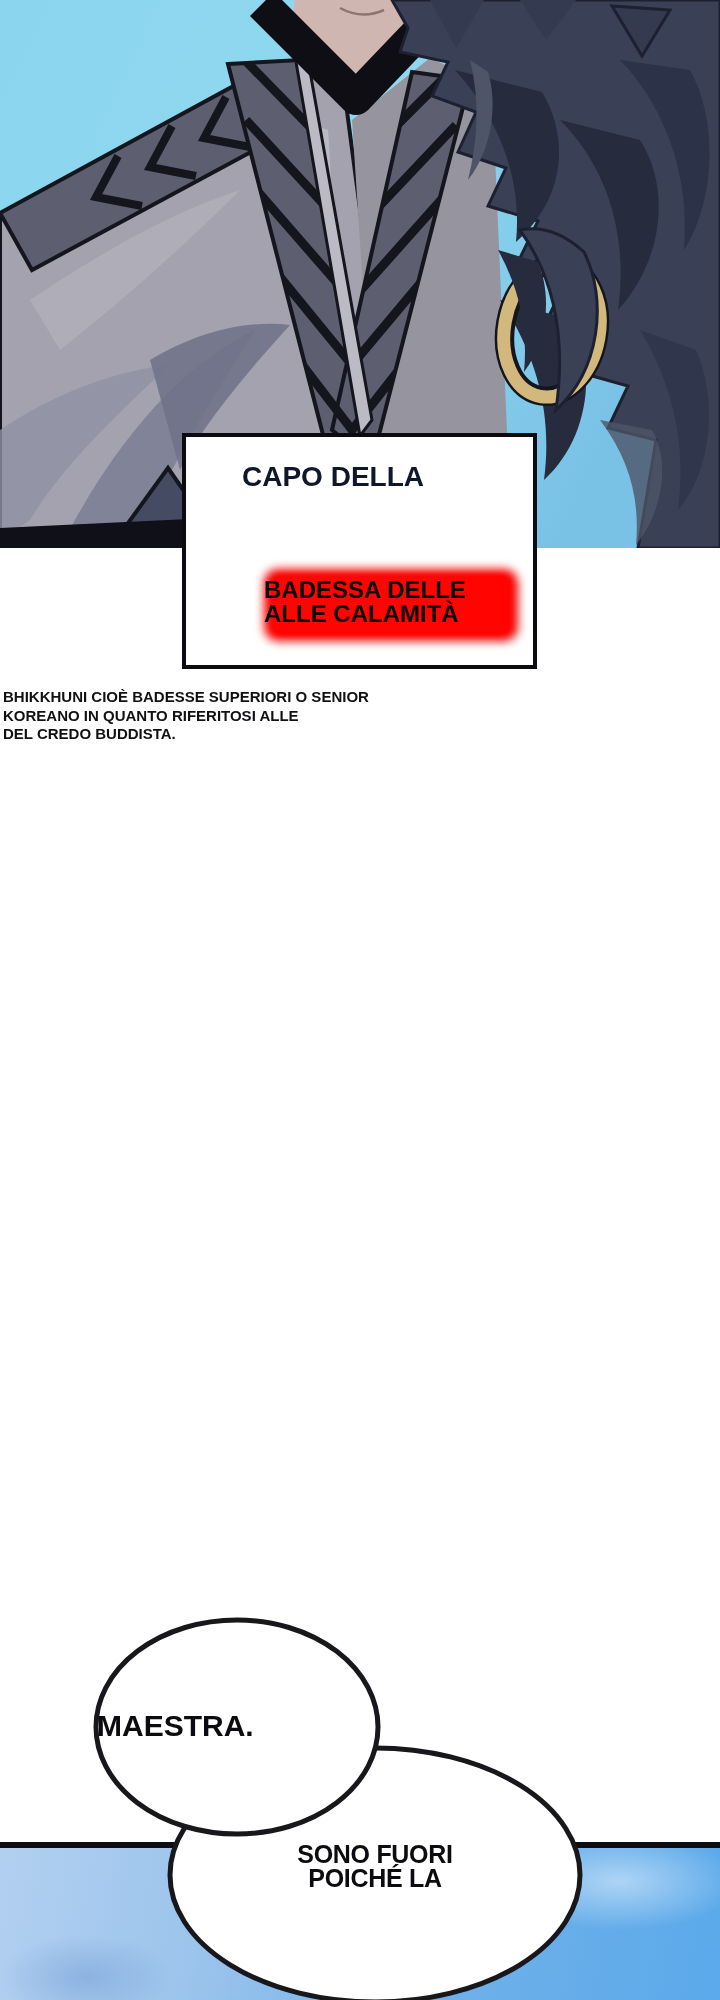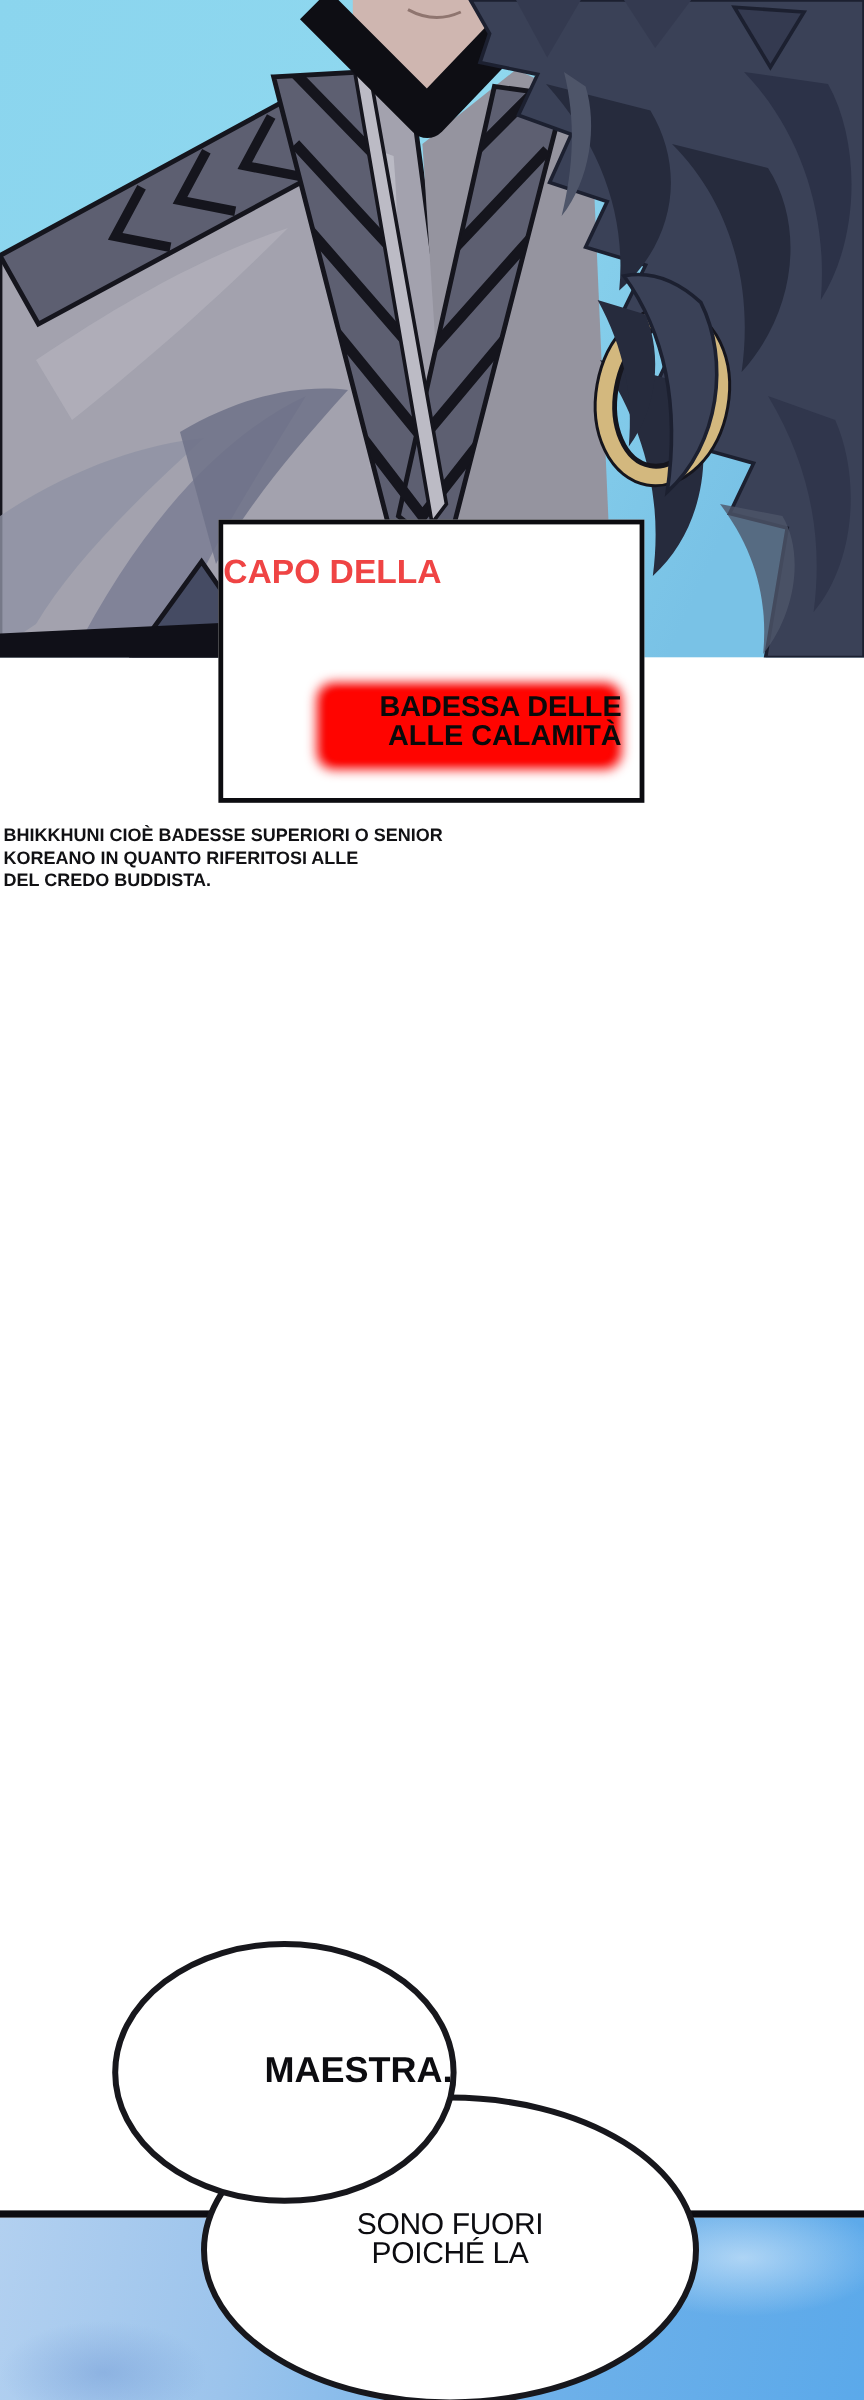--- a/index.html
+++ b/index.html
@@ -4,45 +4,45 @@
 <style>
   html,body{margin:0;padding:0;background:#ffffff;}
   .page{position:relative;width:720px;height:2000px;background:#ffffff;overflow:hidden;
         font-family:"Liberation Sans","DejaVu Sans",sans-serif;}
   
   .panel-top{position:absolute;left:0;top:0;width:720px;height:548px;}
   .panel-top svg{display:block;width:720px;height:548px;}
   
   .caption-box{position:absolute;left:182px;top:433px;width:355px;height:236px;
                box-sizing:border-box;background:#ffffff;border:4px solid #0c0c10;}
-  .caption-main{position:absolute;left:0;top:26px;width:238px;text-align:left;
-                font-weight:bold;font-size:28px;line-height:28px;color:#ef4444;letter-spacing:0px;}
+  .caption-main{position:absolute;left:0;top:26px;width:238px;text-align:right;
+                font-weight:bold;font-size:28px;line-height:28px;color:#0f172a;letter-spacing:0px;}
   .red-glow{position:absolute;left:78px;top:132px;width:254px;height:72px;
             background:#f90200;border-radius:14px;filter:blur(5px);}
   .red-glow2{position:absolute;left:86px;top:138px;width:238px;height:60px;
             background:#ff0400;border-radius:10px;filter:blur(2px);}
-  .caption-red{position:absolute;left:78px;top:141px;width:254px;text-align:right;
+  .caption-red{position:absolute;left:78px;top:141px;width:254px;text-align:left;
                font-weight:bold;font-size:24px;line-height:24px;color:#0a0a0a;}
   
   .footnote{position:absolute;left:3px;top:688px;width:400px;
             font-weight:bold;font-size:15px;line-height:18.5px;color:#111114;}
   
   .panel-bottom{position:absolute;left:0;top:1842px;width:720px;height:158px;
     box-sizing:border-box;border-top:6px solid #0d0d12;
     background:
       radial-gradient(170px 70px at 86% 22%, rgba(214,234,251,0.65), rgba(214,234,251,0) 70%),
       radial-gradient(130px 55px at 38% 28%, rgba(238,247,253,0.55), rgba(238,247,253,0) 70%),
       radial-gradient(120px 60px at 12% 85%, rgba(110,150,210,0.45), rgba(110,150,210,0) 72%),
       linear-gradient(100deg,#b2d0f0 0%,#9cc4ec 28%,#6fb1e9 62%,#5ba9ea 100%);}
   
   .bubbles{position:absolute;left:0;top:1590px;width:720px;height:410px;}
-  .bubble1-text{position:absolute;left:97px;top:1710px;width:280px;text-align:right;
+  .bubble1-text{position:absolute;left:97px;top:1710px;width:280px;text-align:left;
                 font-weight:bold;font-size:30px;line-height:32px;color:#0c0c10;}
   .bubble2-text{position:absolute;left:195px;top:1842px;width:360px;text-align:center;
-                font-weight:normal;font-size:25px;line-height:24px;color:#0c0c10;letter-spacing:-0.3px;}
+                font-weight:bold;font-size:25px;line-height:24px;color:#0c0c10;letter-spacing:-0.3px;}
 </style>
 </head>
 <body>
 
 <div class="page">
 
   <div class="panel-top">
     <svg viewBox="0 0 720 548" preserveAspectRatio="none">
       <defs>
         <linearGradient id="skyg" x1="0" y1="0" x2="1" y2="0.35">

